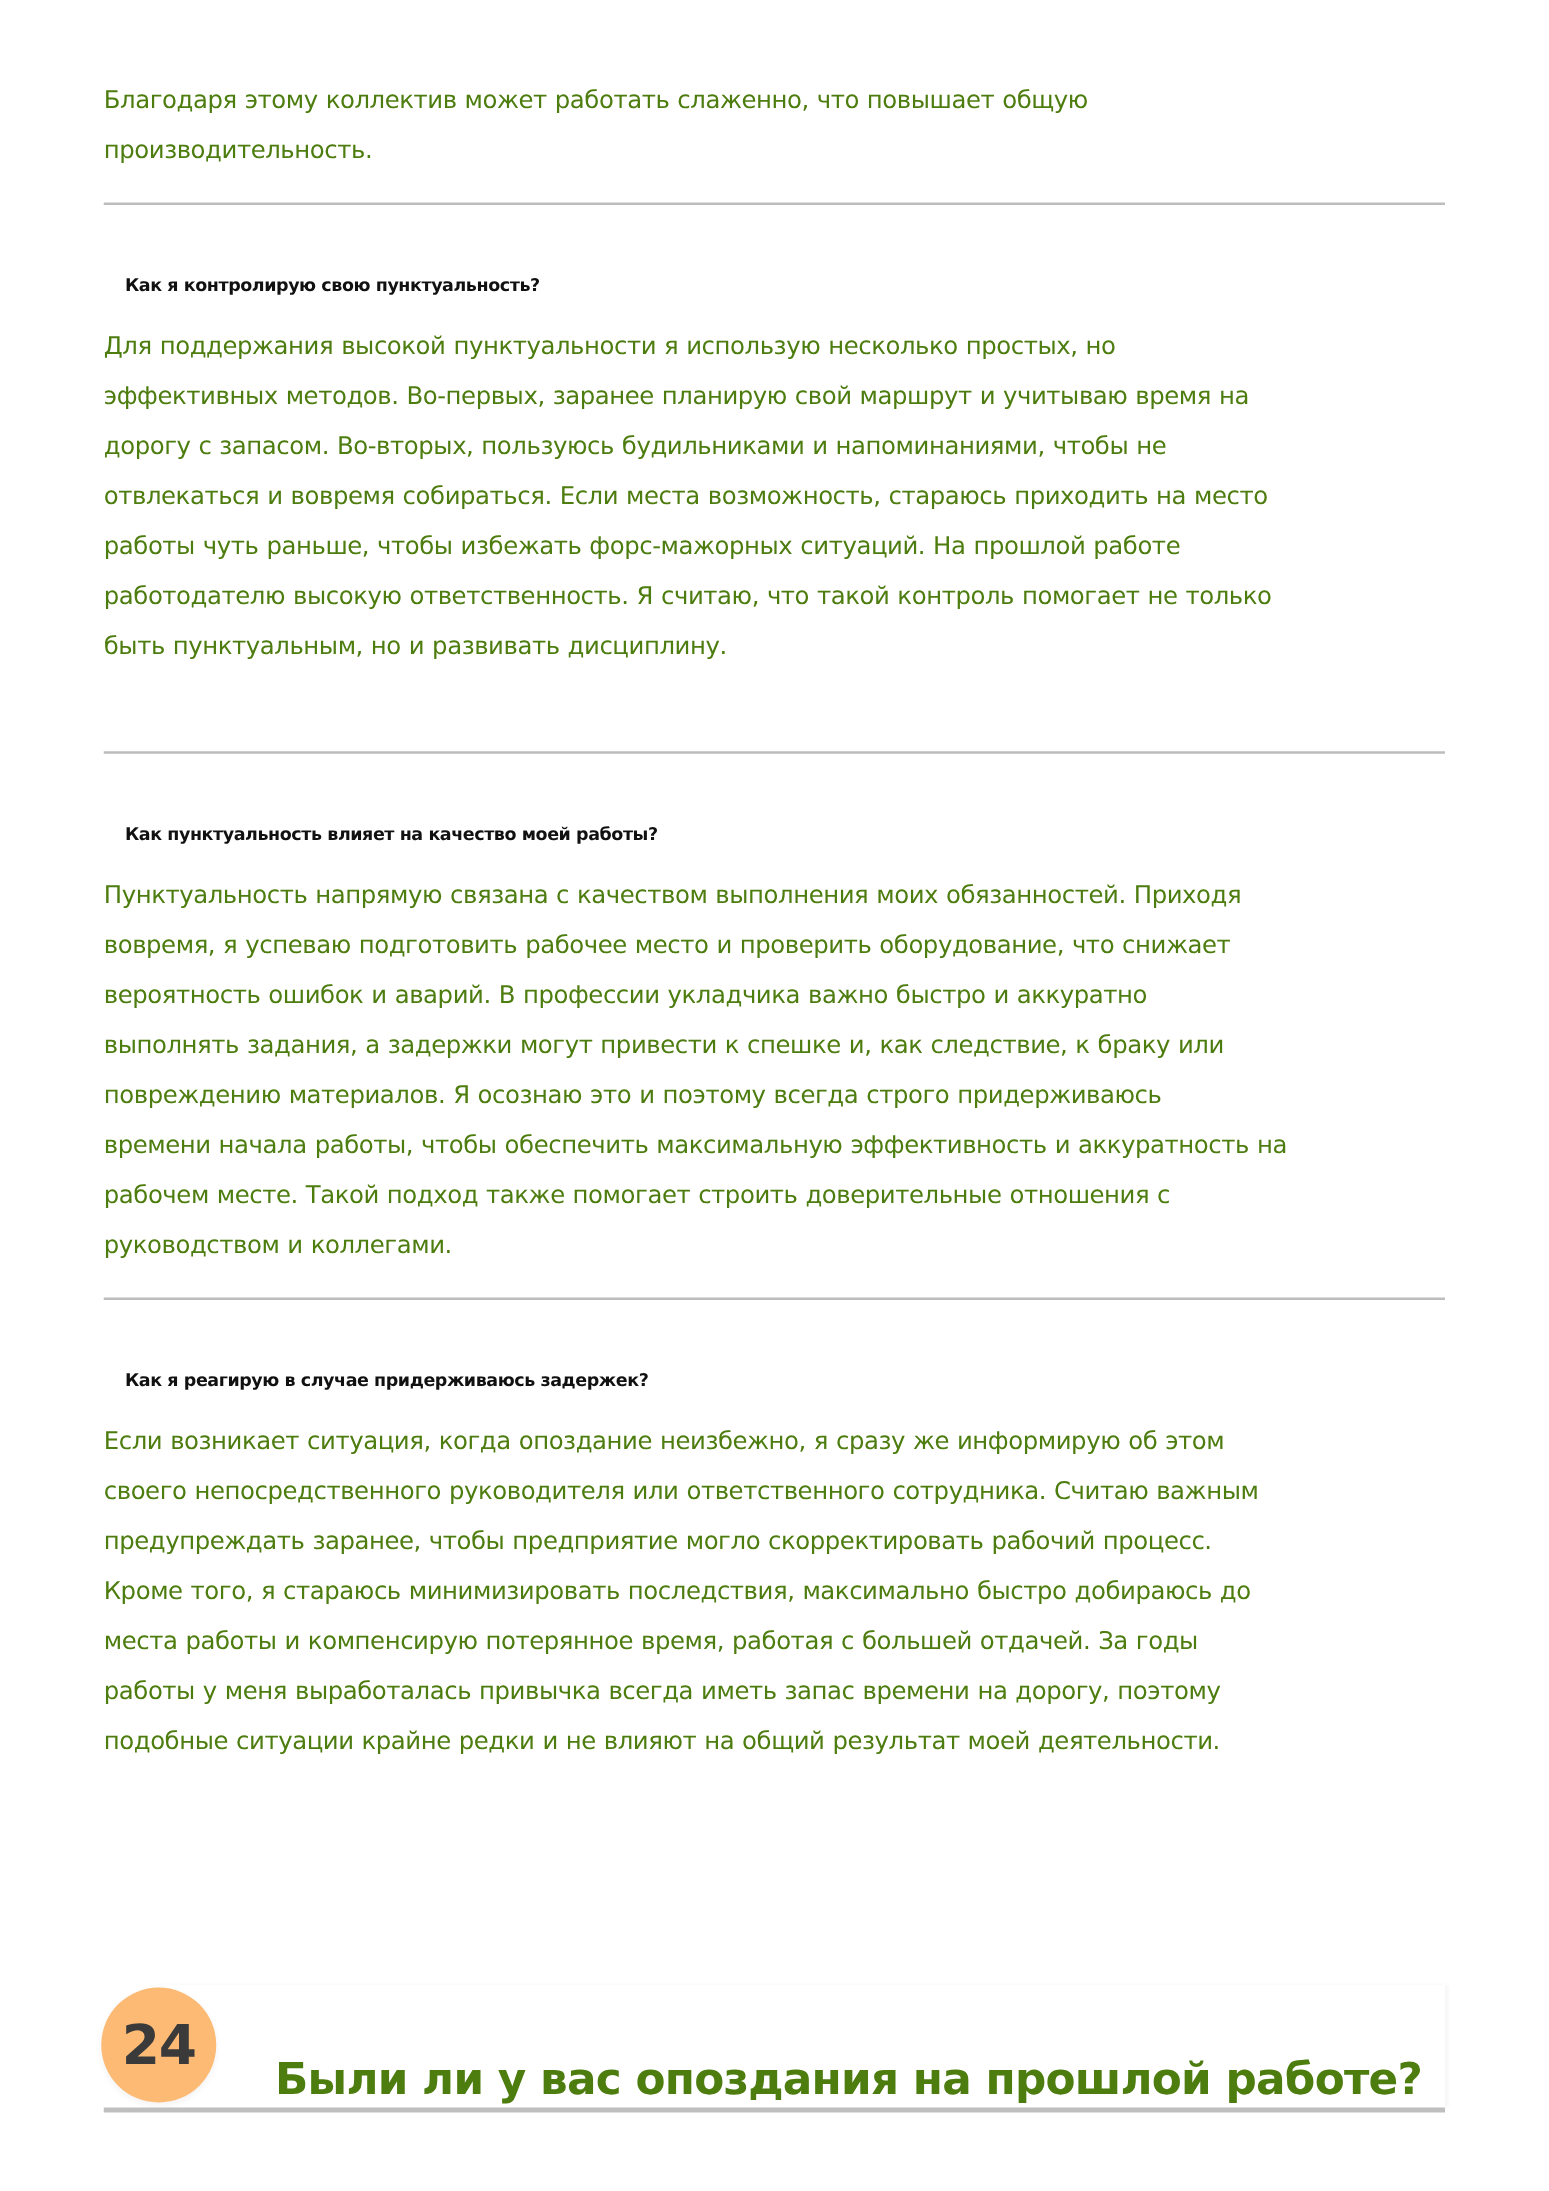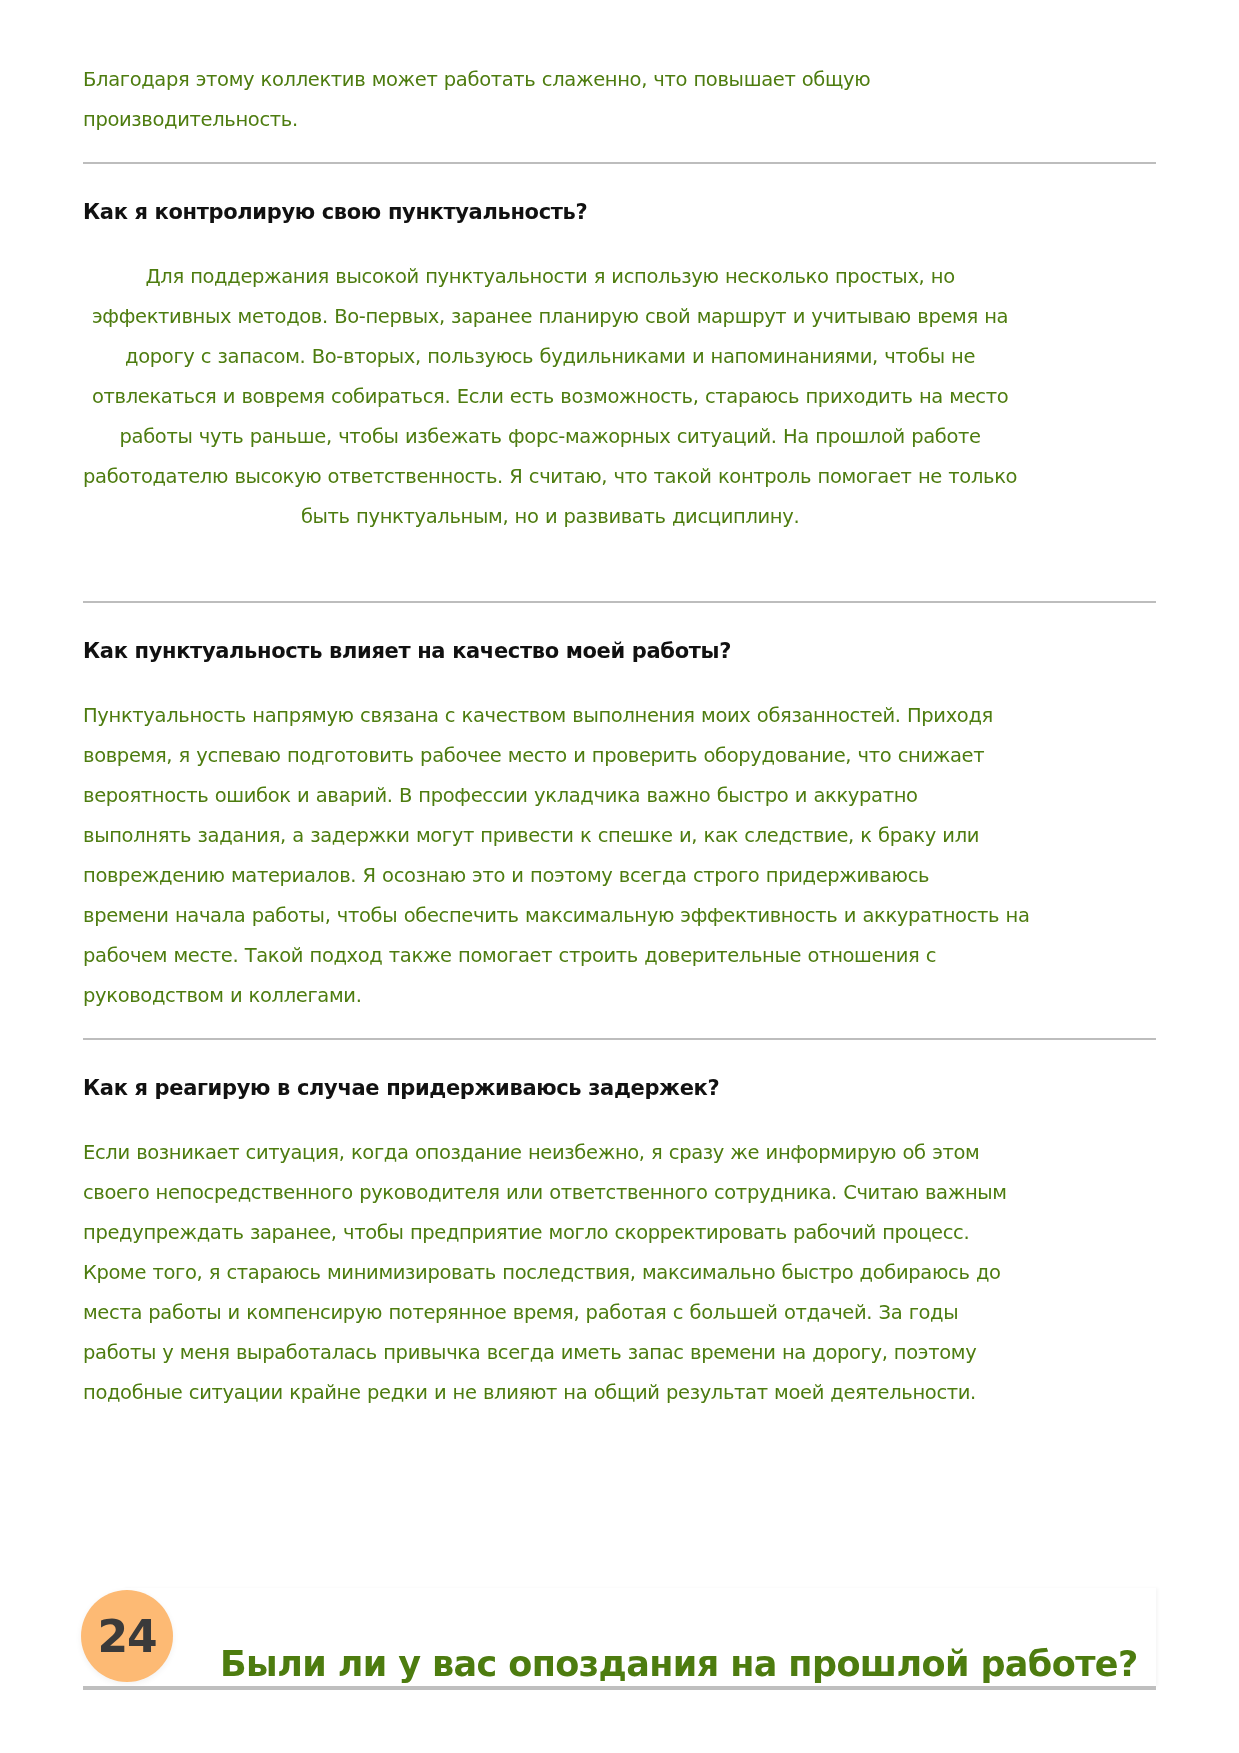--- a/index.html
+++ b/index.html
@@ -34,32 +34,32 @@
       white-space: nowrap;
     }
     .divider {
       height: 2px;
       background: #bdbdbd;
       border: none;
       margin: 0;
       width: 1073px;
     }
     .q-heading {
-      font-size: 21px;
+      font-size: 14px;
       font-weight: bold;
       color: #111111;
-      margin: 0;
+      margin: 17px;
       line-height: 30px;
       letter-spacing: -0.35px;
     }
 
     #intro { position: absolute; top: 60px; }
     #div1 { position: absolute; top: 162px; }
     #q1-title { position: absolute; top: 197px; }
-    #q1-body { position: absolute; top: 257px; text-align: center; }
+    #q1-body { position: absolute; top: 257px; }
     #div2 { position: absolute; top: 601px; }
     #q2-title { position: absolute; top: 636px; }
     #q2-body { position: absolute; top: 696px; }
     #div3 { position: absolute; top: 1038px; }
     #q3-title { position: absolute; top: 1073px; }
     #q3-body { position: absolute; top: 1133px; }
 
     .section-head {
       position: absolute;
       left: 83px;
@@ -123,21 +123,21 @@
     <span class="line">производительность.</span>
   </p>
 
   <hr class="divider" id="div1">
 
   <h3 class="q-heading" id="q1-title">Как я контролирую свою пунктуальность?</h3>
   <p class="para" id="q1-body">
     <span class="line">Для поддержания высокой пунктуальности я использую несколько простых, но</span>
     <span class="line">эффективных методов. Во-первых, заранее планирую свой маршрут и учитываю время на</span>
     <span class="line">дорогу с запасом. Во-вторых, пользуюсь будильниками и напоминаниями, чтобы не</span>
-    <span class="line">отвлекаться и вовремя собираться. Если есть возможность, стараюсь приходить на место</span>
+    <span class="line">отвлекаться и вовремя собираться. Если места возможность, стараюсь приходить на место</span>
     <span class="line">работы чуть раньше, чтобы избежать форс-мажорных ситуаций. На прошлой работе</span>
     <span class="line">работодателю высокую ответственность. Я считаю, что такой контроль помогает не только</span>
     <span class="line">быть пунктуальным, но и развивать дисциплину.</span>
   </p>
 
   <hr class="divider" id="div2">
 
   <h3 class="q-heading" id="q2-title">Как пунктуальность влияет на качество моей работы?</h3>
   <p class="para" id="q2-body">
     <span class="line">Пунктуальность напрямую связана с качеством выполнения моих обязанностей. Приходя</span>

